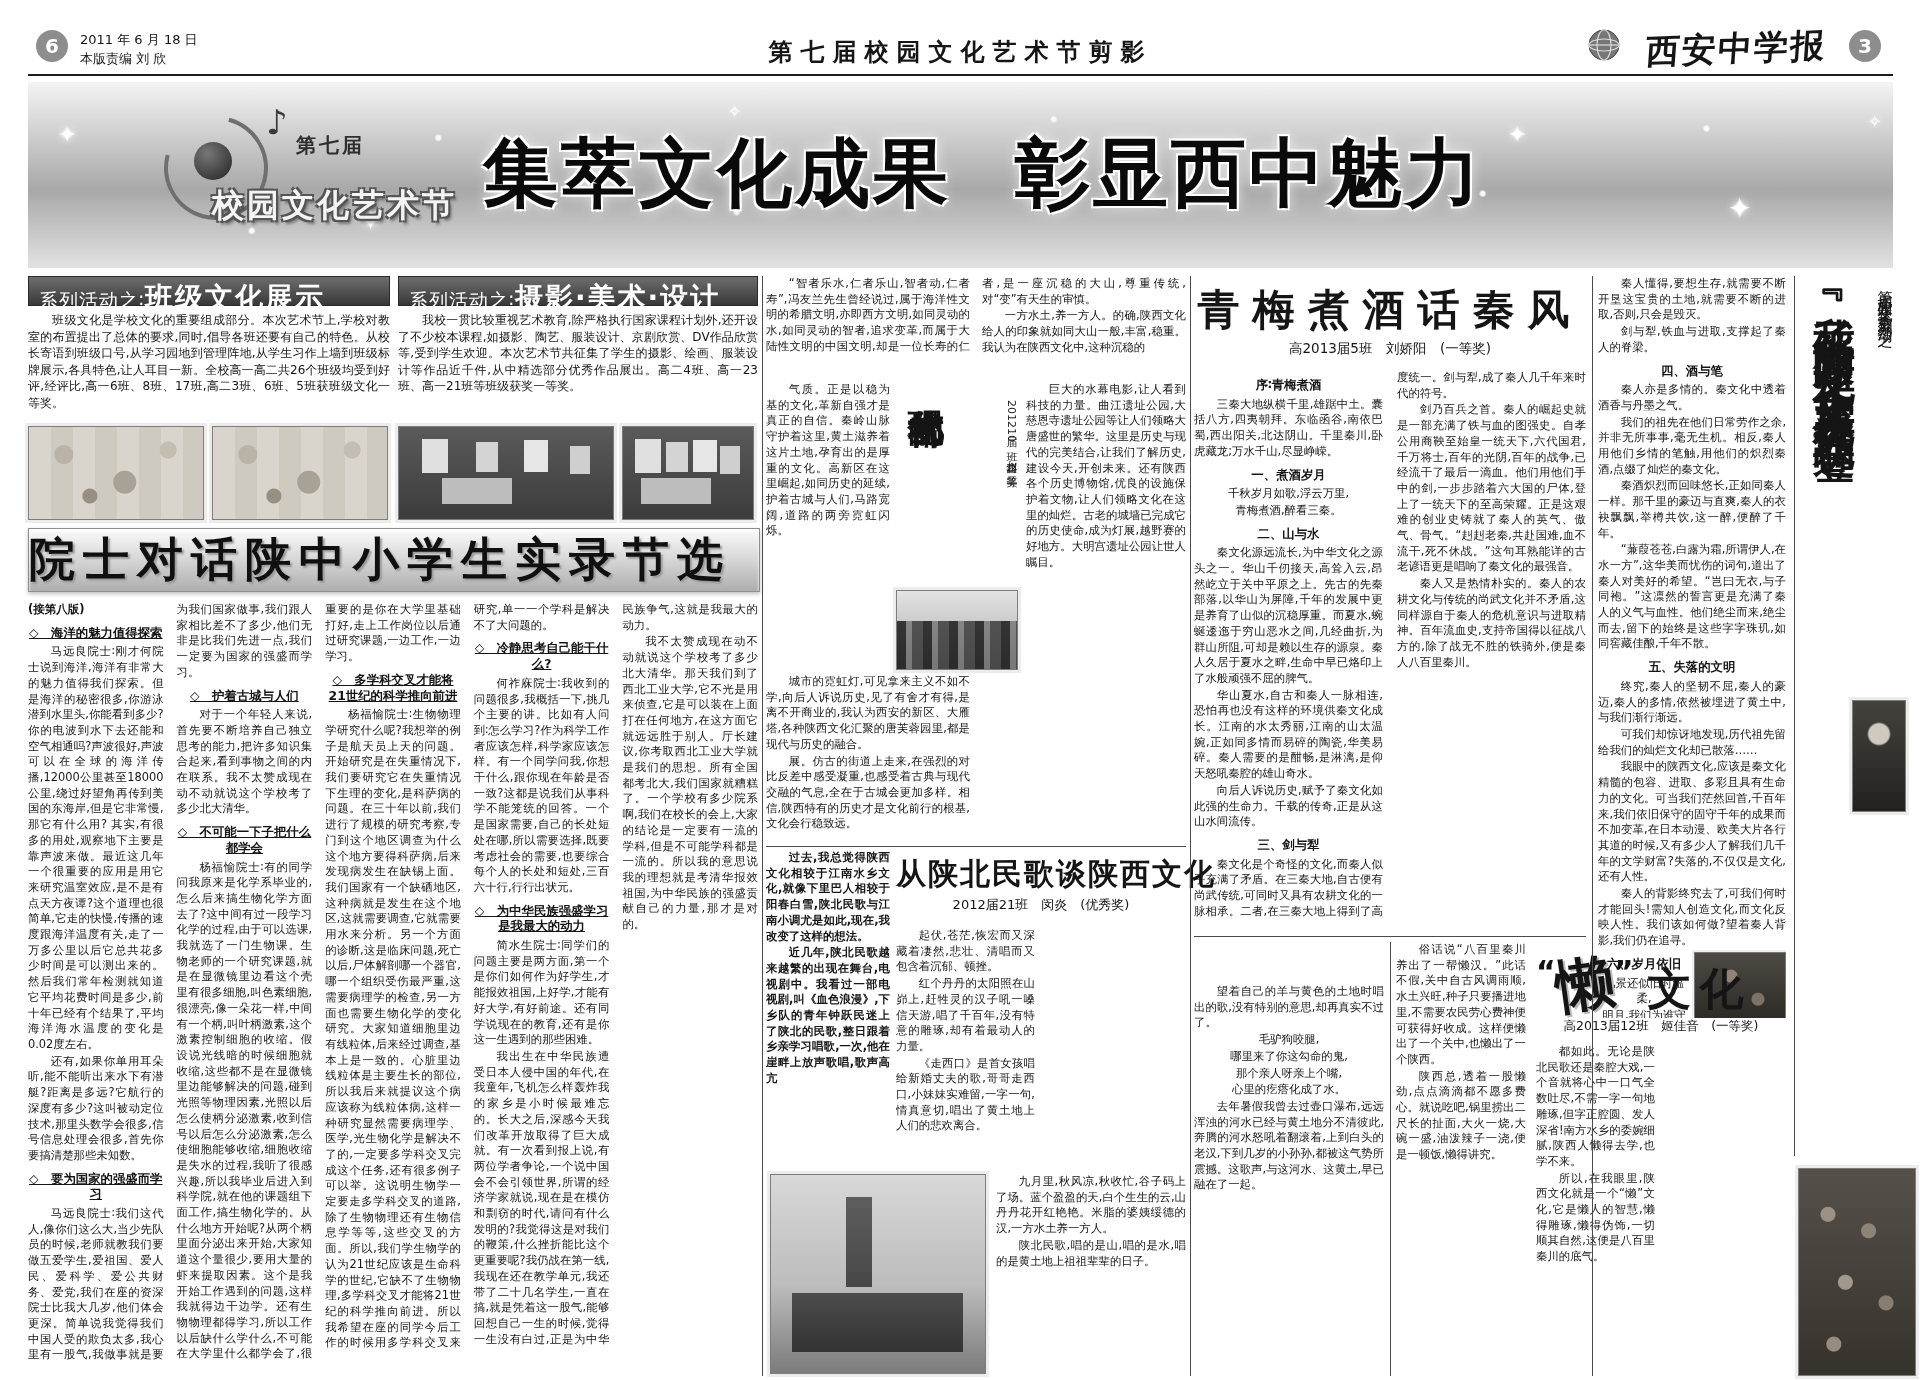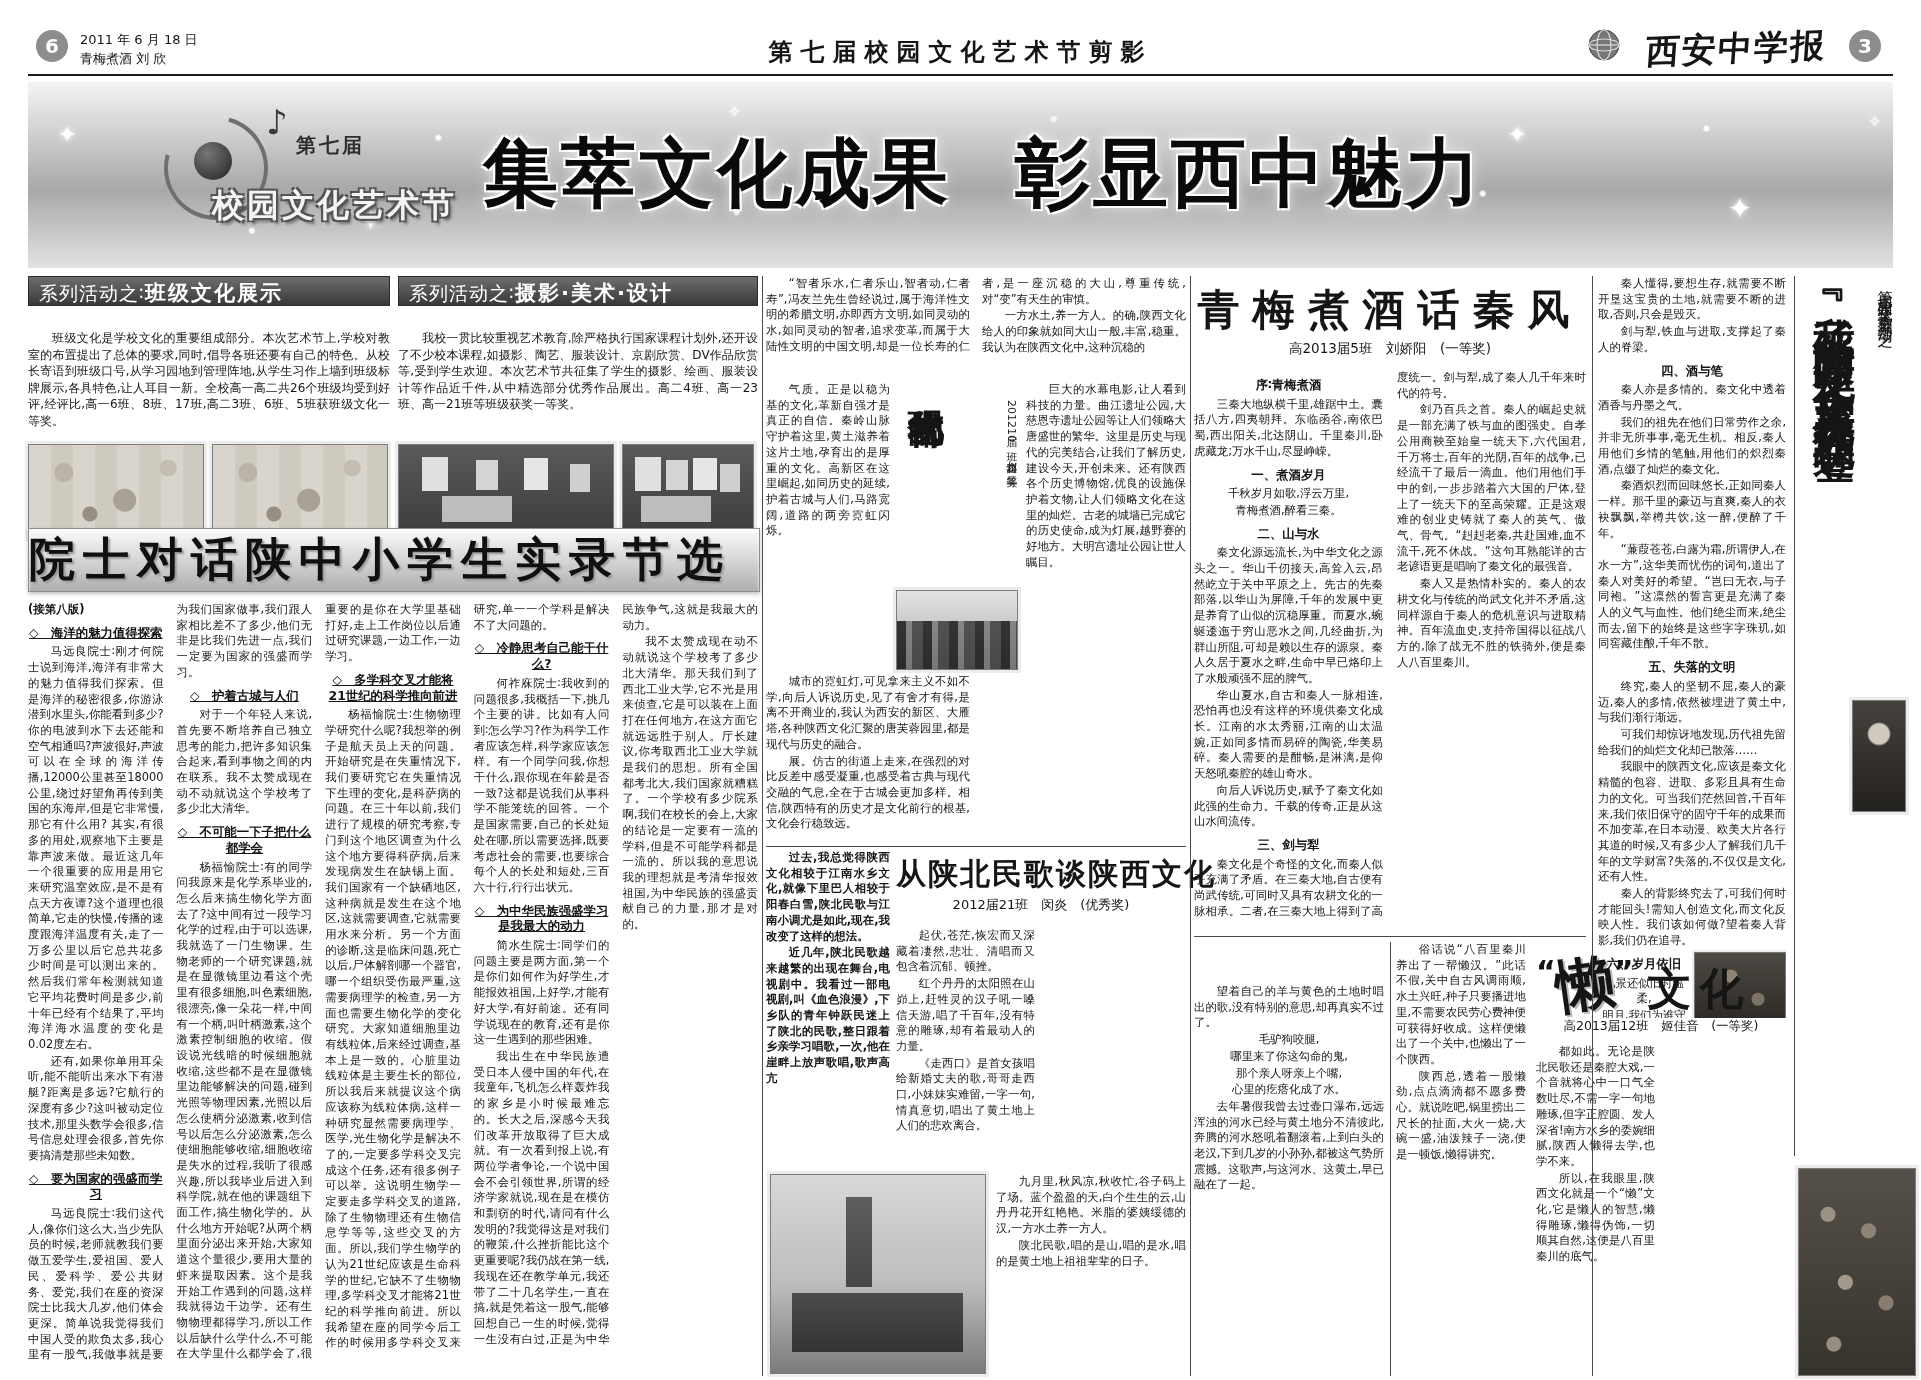--- a/index.html
+++ b/index.html
@@ -36,22 +36,22 @@
   .logo-ball{position:absolute;left:48px;top:44px;width:38px;height:38px;border-radius:50%;
              background:radial-gradient(circle at 35% 30%,#777,#222);}
   .logo-note{position:absolute;left:120px;top:4px;font-size:34px;color:#3a3a3a;}
   .logo-top{position:absolute;left:150px;top:34px;font-size:20px;font-weight:bold;color:#2e2e2e;letter-spacing:3px;}
   .logo-main{position:absolute;left:66px;top:86px;font-size:32px;font-weight:900;color:#f4f4f4;letter-spacing:3px;
              text-shadow:-2px -2px 0 #555,2px -2px 0 #555,-2px 2px 0 #555,2px 2px 0 #555,3px 4px 3px rgba(0,0,0,.4);white-space:nowrap;}
   
   .series{position:absolute;}
   .series-bar{height:30px;background:linear-gradient(180deg,#6e6e6e,#383838);color:#fff;
               padding:2px 10px 0;font-size:19px;letter-spacing:1px;border:1px solid #2a2a2a;box-sizing:border-box;}
-  .series-bar b{font-size:21px;letter-spacing:2px;}
-  .series-body{margin-top:24px;font-size:12px;line-height:16.6px;text-align:justify;text-indent:2em;height:108px;overflow:hidden;}
+  .series-bar b{font-size:28px;letter-spacing:2px;}
+  .series-body{margin-top:6px;font-size:12px;line-height:16.6px;text-align:justify;text-indent:2em;height:108px;overflow:hidden;}
   .series-photos{display:flex;gap:8px;margin-top:6px;}
   
   .photo{border:1px solid #7c7c7c;box-shadow:0 0 0 3px #ececec;box-sizing:border-box;}
   .ph-board{background:
       radial-gradient(circle at 20% 30%,#b9b3a8 0 9px,transparent 10px),
       radial-gradient(circle at 55% 60%,#a8a296 0 11px,transparent 12px),
       radial-gradient(circle at 80% 25%,#c4beb2 0 8px,transparent 9px),
       radial-gradient(circle at 35% 75%,#978f82 0 7px,transparent 8px),
       repeating-linear-gradient(90deg,#d9d5cc 0 22px,#cfcabf 22px 44px);}
   .ph-dark{background:
@@ -143,21 +143,21 @@
   .vrule{position:absolute;width:1px;background:#4a4a4a;}
   .hrule{position:absolute;height:1px;background:#4a4a4a;}
 </style>
 </head>
 <body>
 
 <div class="page">
 
   <div>
     <div class="pg-circle" style="left:36px;top:30px;">6</div>
-    <div class="date-block"><span>2011 年 6 月 18 日</span><br><span>青梅煮酒  刘  欣</span></div>
+    <div class="date-block"><span>2011 年 6 月 18 日</span><br><span>本版责编  刘  欣</span></div>
     <div class="center-title">第七届校园文化艺术节剪影</div>
     <span class="globe">
       <svg width="34" height="34" viewBox="0 0 34 34">
           <circle cx="17" cy="17" r="15" fill="#777" stroke="#444"></circle>
           <ellipse cx="17" cy="17" rx="7" ry="15" fill="none" stroke="#ddd" stroke-width="1.2"></ellipse>
           <ellipse cx="17" cy="17" rx="15" ry="6" fill="none" stroke="#ddd" stroke-width="1.2"></ellipse>
           <line x1="2" y1="17" x2="32" y2="17" stroke="#ddd" stroke-width="1.2"></line>
         </svg>
     </span>
     <div class="paper-name">西安中学报</div>

